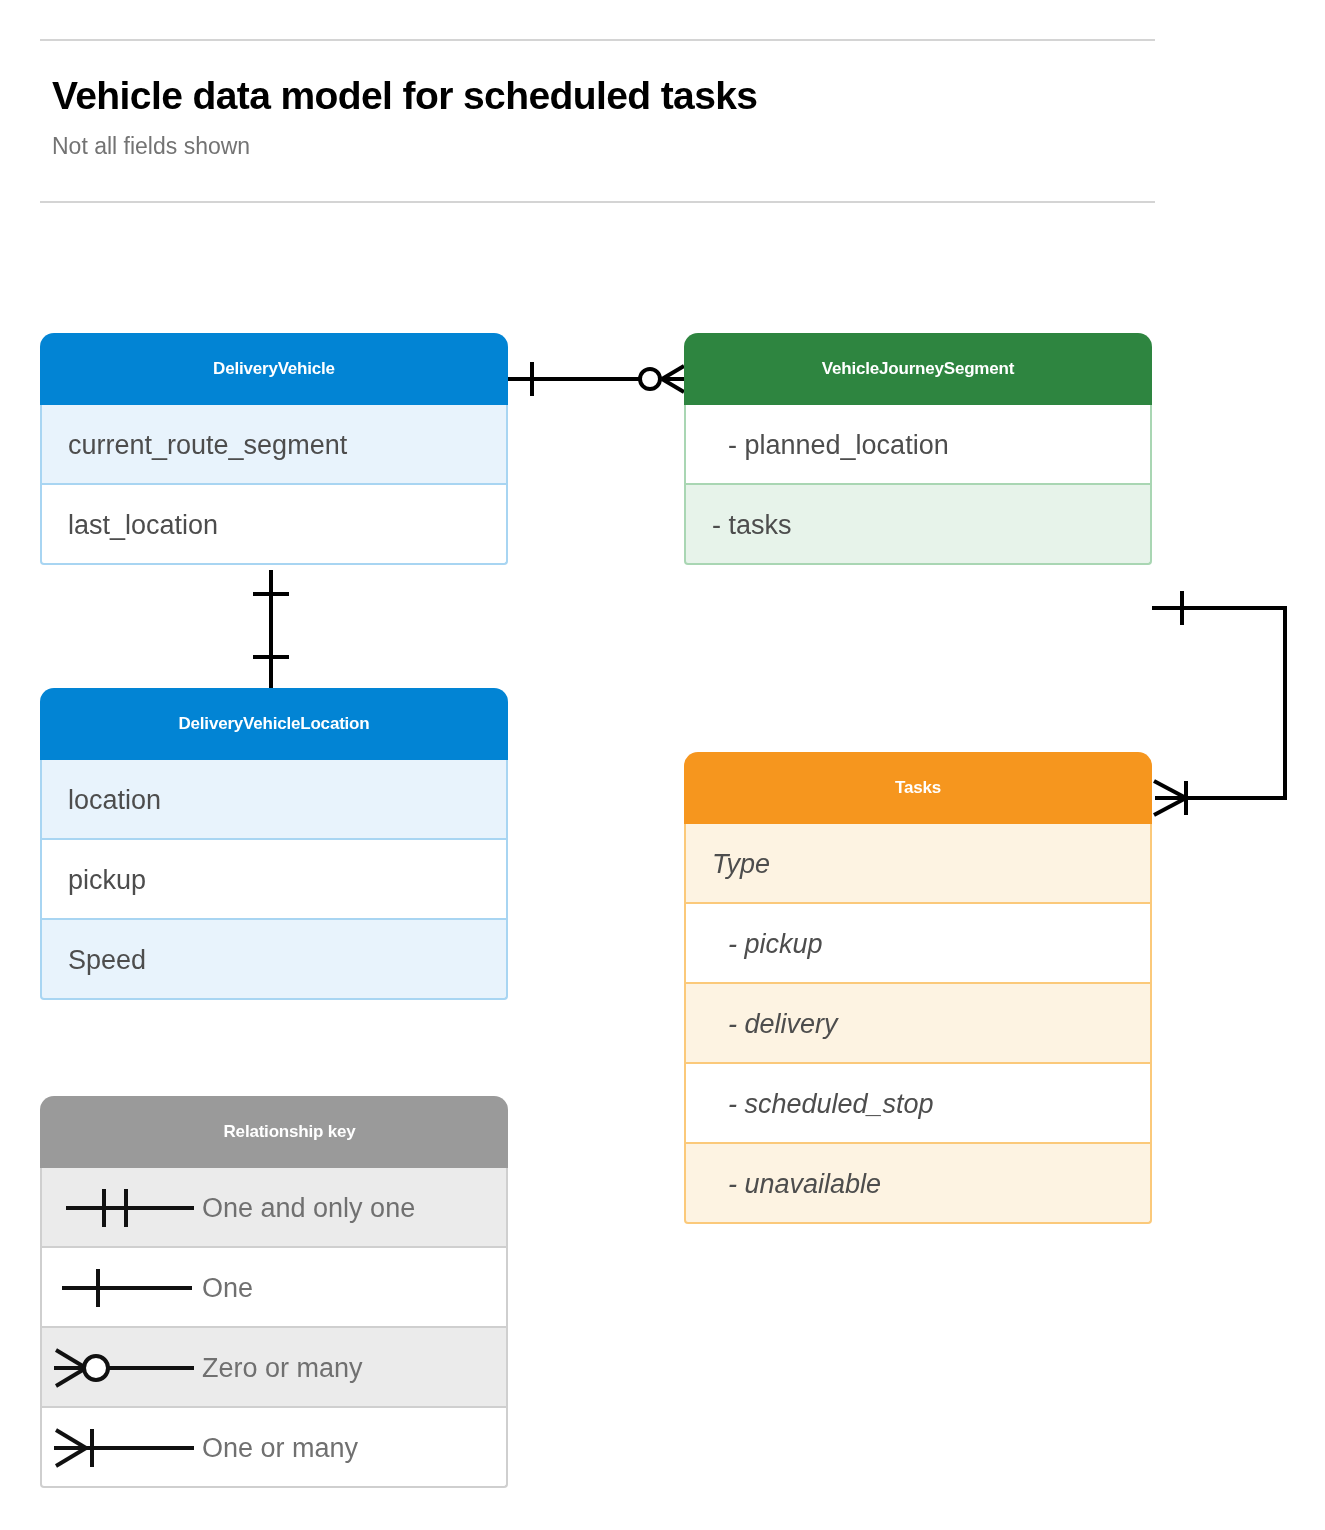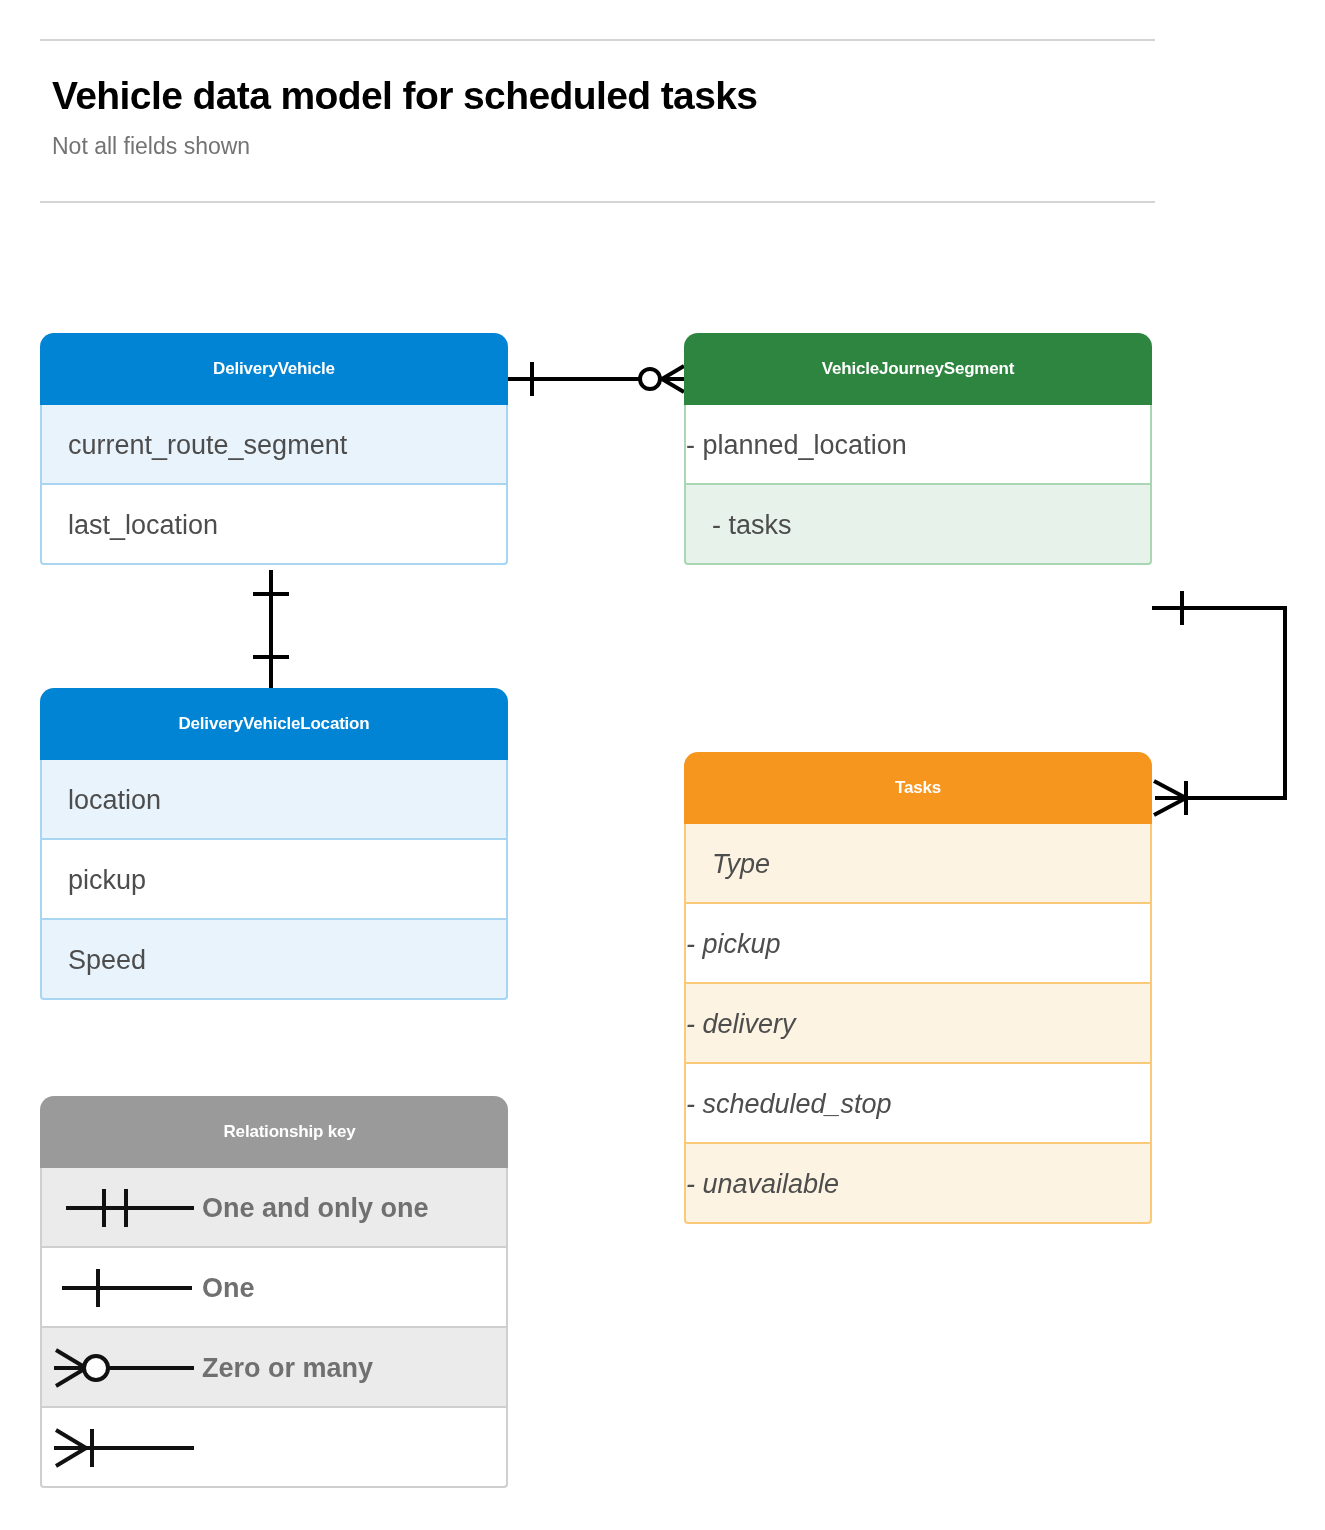--- a/index.html
+++ b/index.html
@@ -95,29 +95,29 @@
   .theme-green .ent-row { border-color: #a9d6b3; background: #ffffff; }
   .theme-green .ent-row.alt { background: #e7f3ea; }
 
   
   .theme-orange .ent-header { background: #f6961e; }
   .theme-orange .ent-row { border-color: #fbc97a; background: #ffffff; font-style: italic; }
   .theme-orange .ent-row.alt { background: #fdf3e2; }
 
   
   .theme-gray .ent-header { background: #9a9a9a; padding-left: 31px; }
-  .theme-gray .ent-row { border-color: #cfcfcf; background: #ffffff; font-weight: bold; }
+  .theme-gray .ent-row { border-color: #cfcfcf; background: #ffffff; }
   .theme-gray .ent-row.alt { background: #ebebeb; }
 
   .entity .ent-row:last-child { border-radius: 0 0 4px 4px; }
 
   
   .lvl0 { padding-left: 26px; text-align: center; }
   .lvl1 { padding-left: 26px; }
-  .lvl1b { }
+  .lvl1b { padding-left: 42px; }
 
   
   .legend-row {
     display: flex;
     align-items: center;
   }
   .legend-sym {
     width: 160px;
     height: 80px;
     flex: 0 0 160px;
@@ -241,20 +241,21 @@
 
     <div class="ent-row">
       <div class="legend-row">
         <svg class="legend-sym" viewBox="0 0 160 80">
           <line x1="44" y1="40" x2="152" y2="40" stroke="#111" stroke-width="4"></line>
           <line x1="44" y1="40" x2="14" y2="22" stroke="#111" stroke-width="4"></line>
           <line x1="44" y1="40" x2="14" y2="58" stroke="#111" stroke-width="4"></line>
           <line x1="44" y1="40" x2="12" y2="40" stroke="#111" stroke-width="4"></line>
           <line x1="50" y1="21" x2="50" y2="59" stroke="#111" stroke-width="4"></line>
         </svg>
+        <span class="legend-label">One or many</span>
       </div>
     </div>
   </div>
 
   <svg id="connectors" viewBox="0 0 1325 1530">
 
     <g>
       <line x1="508" y1="379" x2="652" y2="379" stroke="#000" stroke-width="4"></line>
       <line x1="532" y1="362" x2="532" y2="396" stroke="#000" stroke-width="4"></line>
       <line x1="662" y1="379" x2="684" y2="366" stroke="#000" stroke-width="4"></line>

